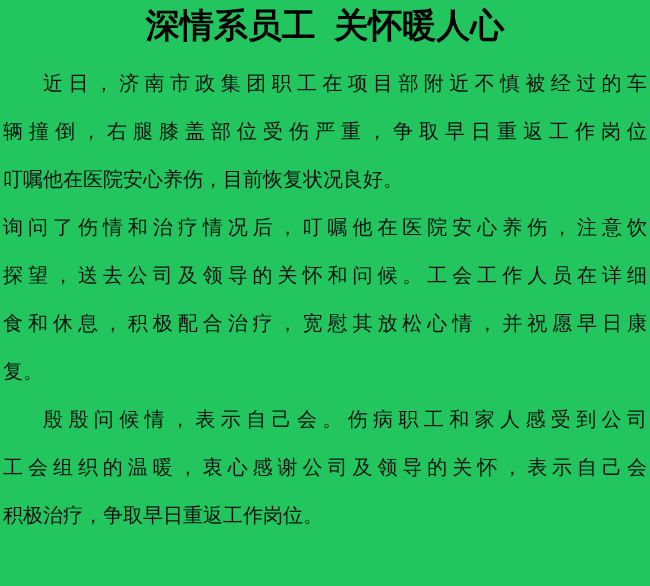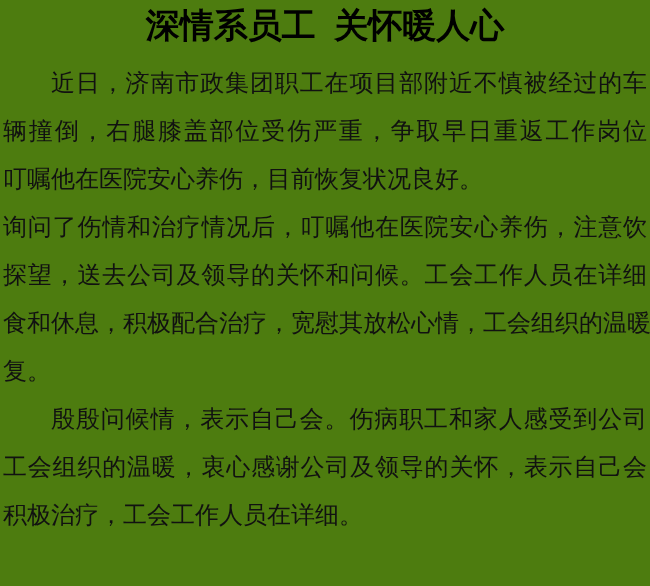--- a/index.html
+++ b/index.html
@@ -6,37 +6,37 @@
     margin: 0;
     padding: 0;
     background: #ffffff;
   }
   .page {
     width: 650px;
     height: 586px;
     box-sizing: border-box;
     padding: 0 3px;
     overflow: hidden;
-    background: #4d7c0f;
+    background: #22c55e;
     color: #111111;
     font-family: "Liberation Serif", "DejaVu Serif", serif;
   }
   .doc-title {
     margin: 6px 0 0 0;
     font-size: 34px;
     font-weight: bold;
     line-height: 40px;
     text-align: center;
     word-spacing: 10px;
     color: #000000;
     white-space: nowrap;
   }
   .doc-body {
     margin-top: 13px;
-    font-size: 24px;
+    font-size: 20px;
     line-height: 48px;
     color: #111111;
   }
   .paragraph {
     margin: 0;
     padding: 0;
   }
   .pline {
     text-align: justify;
     text-align-last: justify;
@@ -59,24 +59,24 @@
 
     <div class="paragraph">
       <div class="pline first">近日，济南市政集团职工在项目部附近不慎被经过的车</div>
       <div class="pline">辆撞倒，右腿膝盖部位受伤严重，争取早日重返工作岗位</div>
       <div class="pline plast">叮嘱他在医院安心养伤，目前恢复状况良好。</div>
     </div>
 
     <div class="paragraph">
       <div class="pline">询问了伤情和治疗情况后，叮嘱他在医院安心养伤，注意饮</div>
       <div class="pline">探望，送去公司及领导的关怀和问候。工会工作人员在详细</div>
-      <div class="pline">食和休息，积极配合治疗，宽慰其放松心情，工会组织的温暖</div>
+      <div class="pline">食和休息，积极配合治疗，宽慰其放松心情，并祝愿早日康</div>
       <div class="pline plast">复。</div>
     </div>
 
     <div class="paragraph">
       <div class="pline first">殷殷问候情，表示自己会。伤病职工和家人感受到公司</div>
       <div class="pline">工会组织的温暖，衷心感谢公司及领导的关怀，表示自己会</div>
-      <div class="pline plast">积极治疗，工会工作人员在详细。</div>
+      <div class="pline plast">积极治疗，争取早日重返工作岗位。</div>
     </div>
 
   </div>
 </div>
 
 </body></html>

